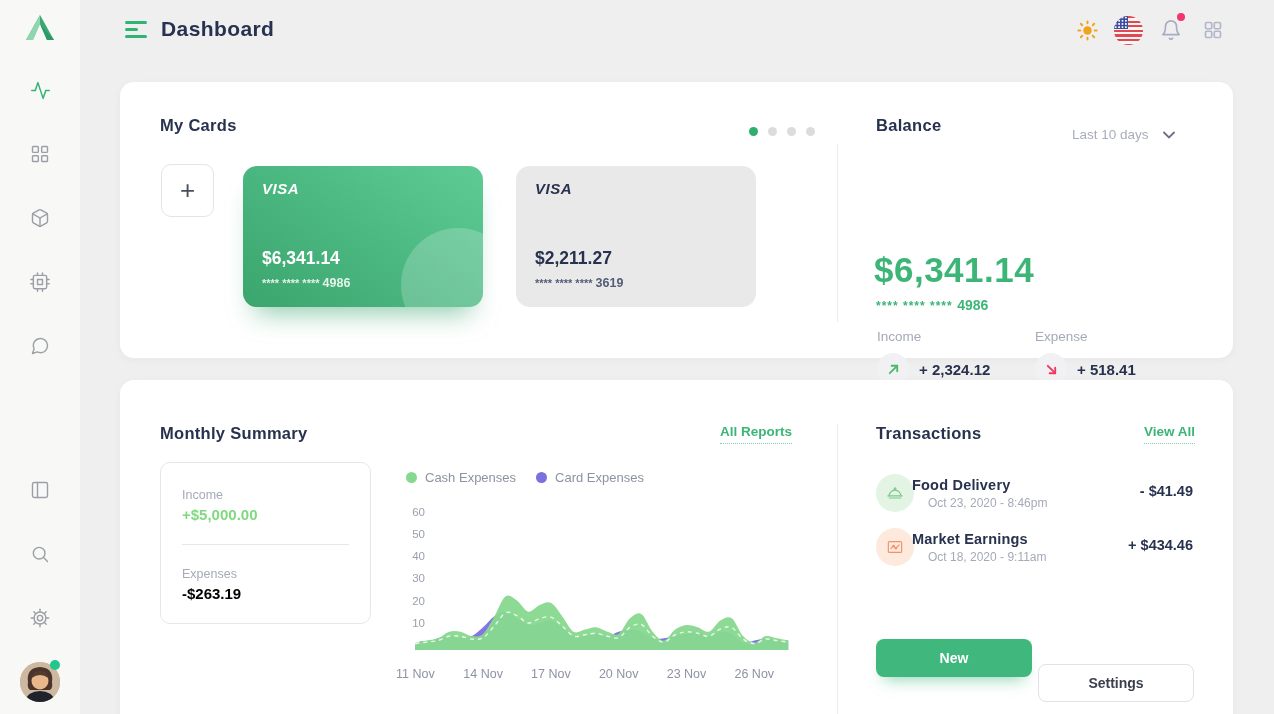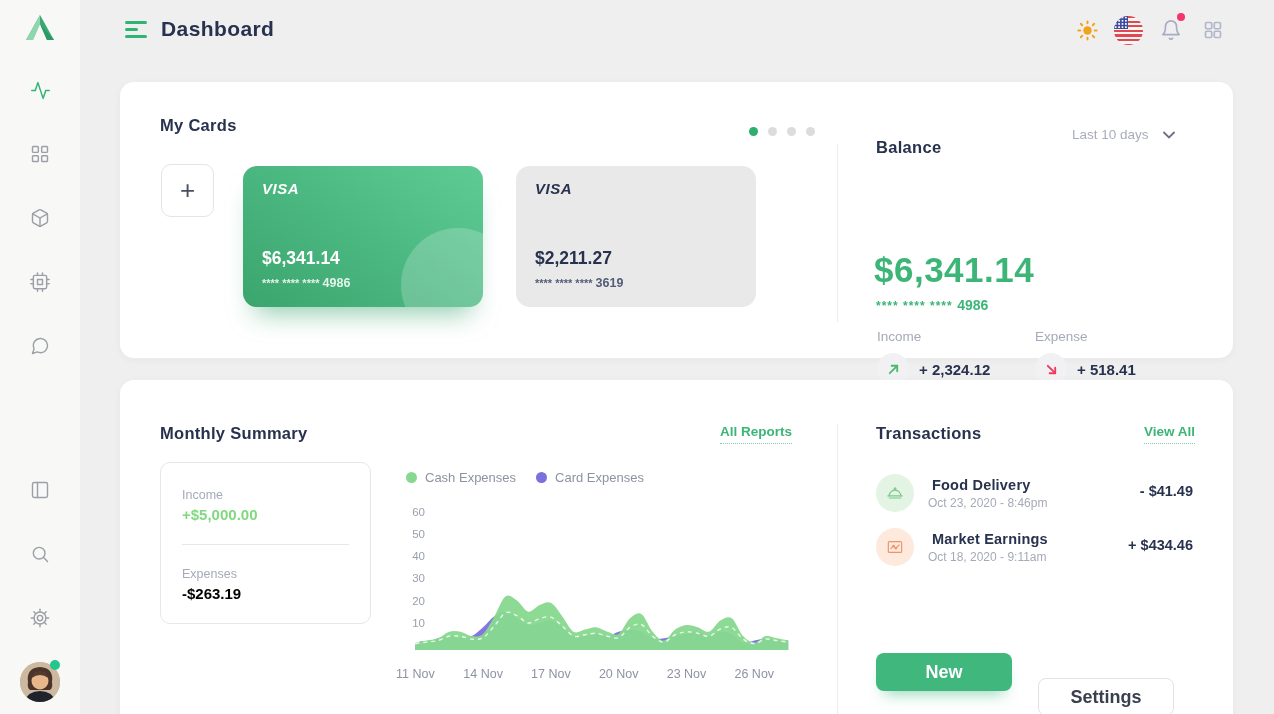--- a/index.html
+++ b/index.html
@@ -78,28 +78,28 @@
   #summary-divider { position:absolute; left:21px; right:21px; top:81px; border-top:1px solid #e7e7e9; }
   #income-val { top:43px; color:#7fd97f; }
   #expense-val { top:122px; color:#000000; }
   .legend { display:flex; align-items:center; gap:8px; color:#8d93a3; font-size:13px; }
   .legend-dot { width:11px; height:11px; border-radius:50%; }
 
   
   .tx-row { left:756px; width:317px; height:44px; cursor:pointer; }
   .tx-icon { position:absolute; left:0; top:0; width:38px; height:38px; border-radius:50%; display:flex; align-items:center; justify-content:center; }
   .tx-icon svg { fill:none; stroke-width:1.4; stroke-linecap:round; stroke-linejoin:round; }
-  .tx-name { position:absolute; left:56px; top:3px; font-size:14.5px; font-weight:700; color:#28324e; letter-spacing:.2px; }
+  .tx-name { position:absolute; left:36px; top:3px; font-size:14.5px; font-weight:700; color:#28324e; letter-spacing:.2px; }
   .tx-date { position:absolute; left:52px; top:22px; font-size:12px; color:#a5aab8; }
   .tx-amount { position:absolute; right:0; top:9px; font-size:14.5px; font-weight:800; color:#28324e; }
   .icon-food { background:#e3f4e4; } .icon-food svg { stroke:#7cc98a; }
   .icon-market { background:#fdeadd; } .icon-market svg { stroke:#f0916c; }
   .icon-cart { background:#e4dff3; } .icon-cart svg { stroke:#8f7fd8; }
 
-  .btn { top:273px; width:136px; height:38px; border-radius:8px; font-size:18px; font-weight:600;
+  .btn { top:259px; width:156px; height:38px; border-radius:8px; font-size:14px; font-weight:600;
          display:flex; align-items:center; justify-content:center; cursor:pointer; }
   #btn-new { left:756px; background:#3fb77d; color:#fff; box-shadow:0 10px 16px -8px rgba(63,183,125,.6); }
   #btn-settings { left:918px; background:#fff; border:1px solid #e2e2e4; color:#3a3f4e;margin-top:25px; }
 
   #chart-svg text { font-family:"Liberation Sans", sans-serif; }
 </style>
 </head>
 <body>
 
 <div id="sidebar" class="abs">
@@ -254,21 +254,21 @@
   <div id="card-gray" class="abs credit-card">
     <div class="cc-brand">VISA</div>
     <div class="cc-amount">$2,211.27</div>
     <div class="cc-num">
       <span>**** **** ****</span> <span style="font-size:12.5px">3619</span>
     </div>
   </div>
 
   <div class="abs v-divider" style="left:717px;top:62px;height:178px;"></div>
 
-  <div class="abs section-title" style="left:756px;top:56px;">Balance</div>
+  <div class="abs section-title" style="left:756px;top:34px;">Balance</div>
   <div id="range-select" class="abs">
     <span>Last 10 days</span>
     <svg width="12" height="8" viewBox="0 0 12 8" fill="none" stroke="#6b7180" stroke-width="1.8" stroke-linecap="round">
         <polyline points="1,1.5 6,6.5 11,1.5"></polyline>
       </svg>
   </div>
   <div id="balance-amount" class="abs">$6,341.14</div>
   <div id="balance-num" class="abs">
     <span class="stars">**** **** ****</span> <span class="last4">4986</span>
   </div>

